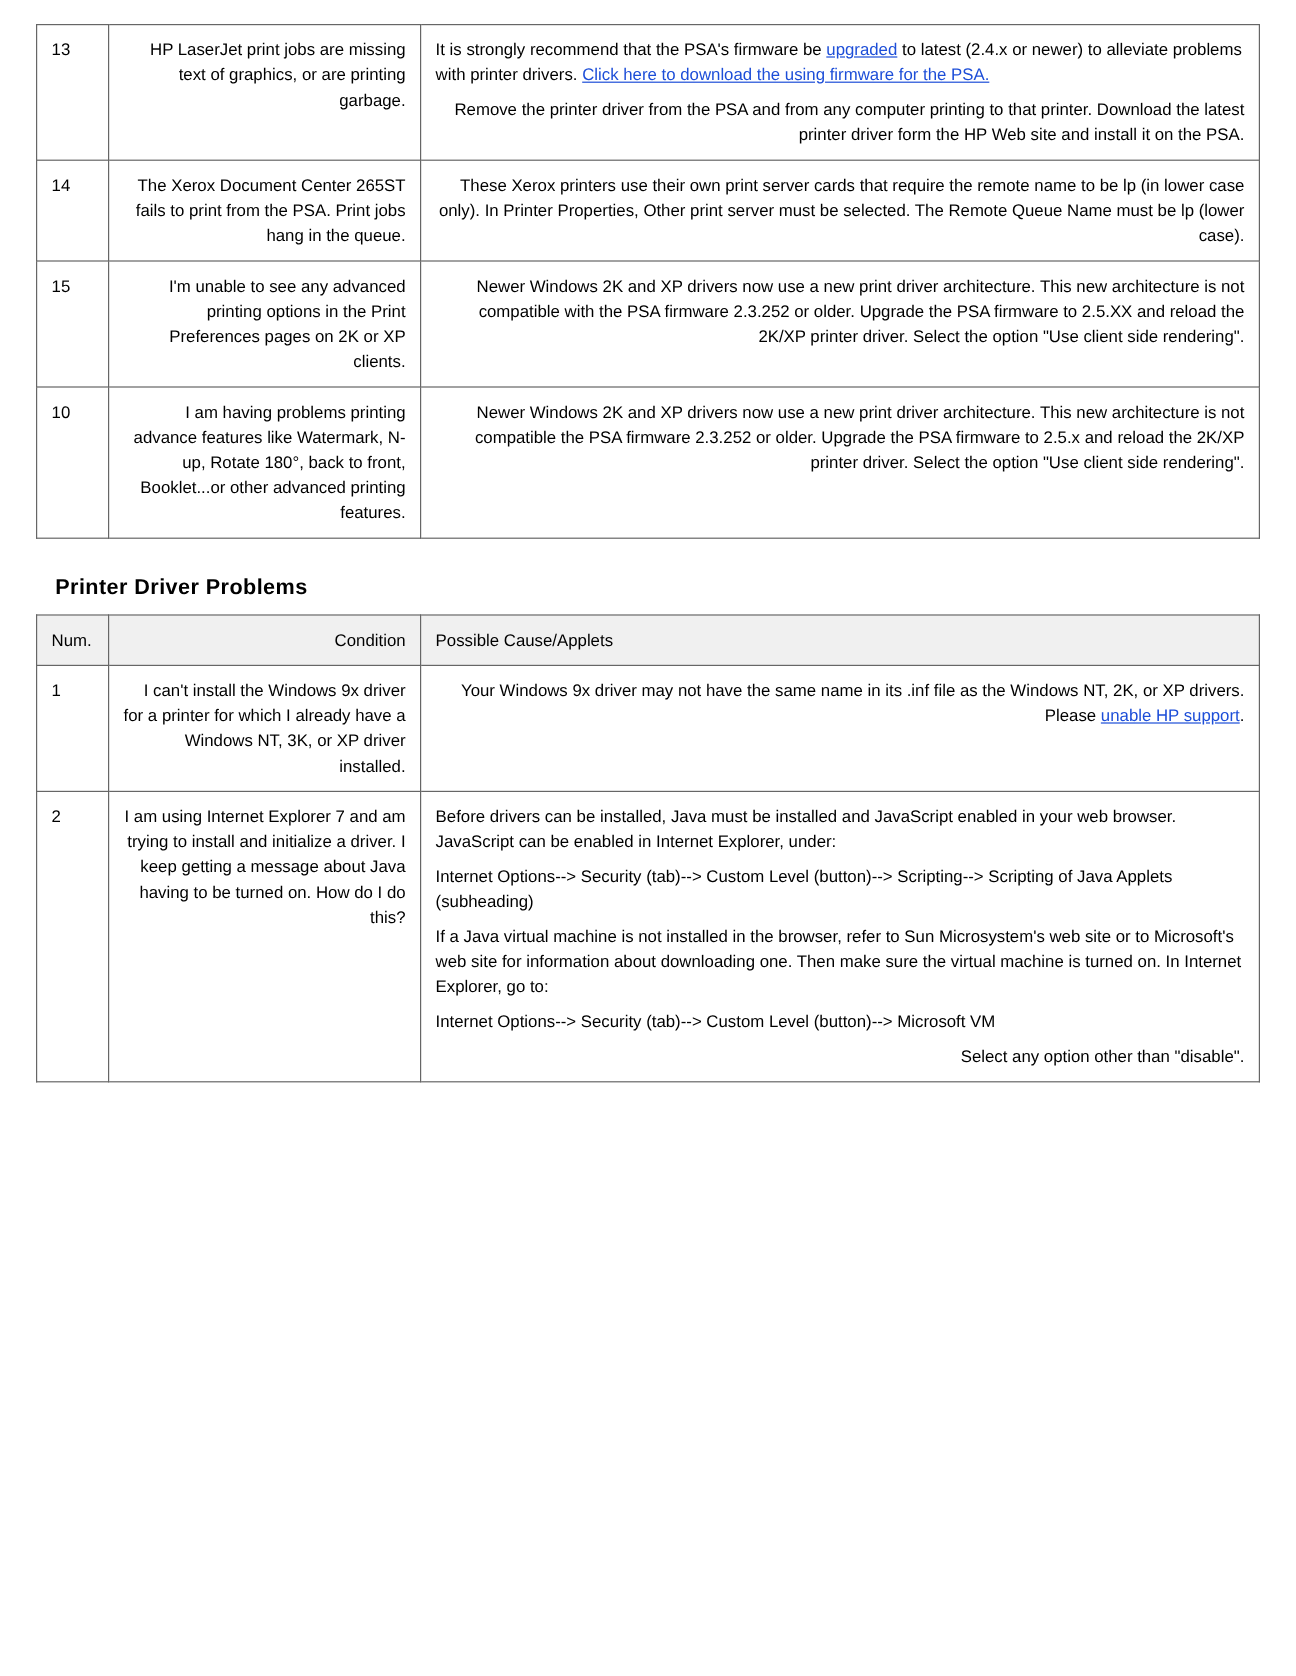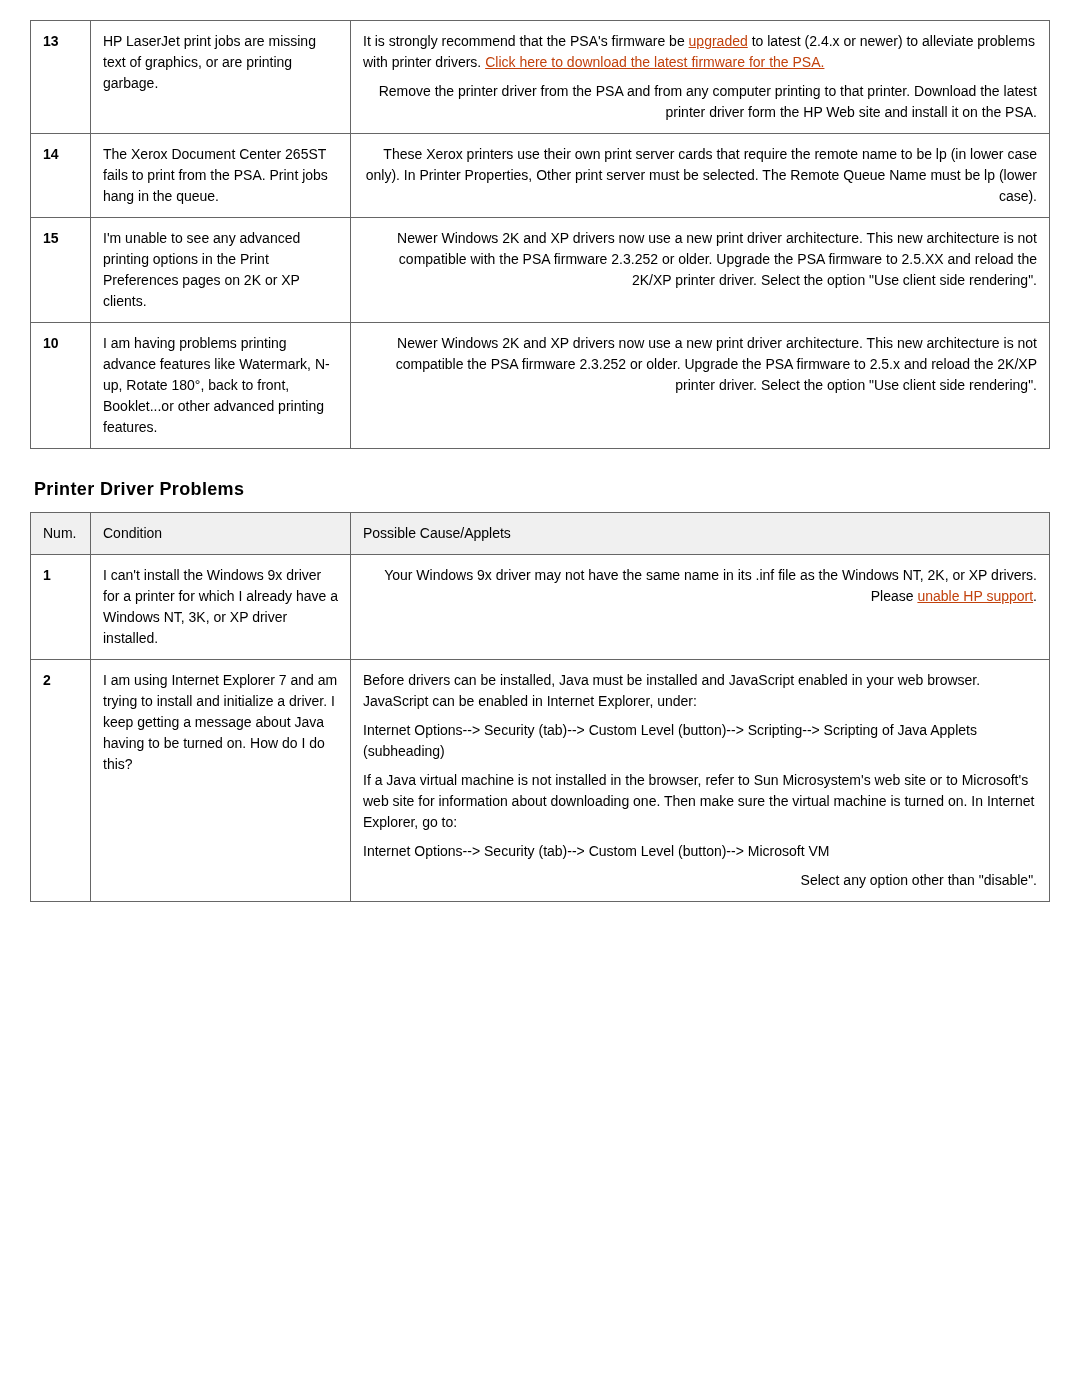--- a/index.html
+++ b/index.html
@@ -20,61 +20,62 @@
       margin-bottom: 30px;
     }
     td, th {
       border: 1px solid #666;
       padding: 10px 12px;
       vertical-align: top;
       line-height: 1.5;
     }
     .num-col {
       width: 60px;
-      font-weight: bold;
+      font-weight: normal;
     }
     .condition-col {
       width: 260px;
+      text-align: right;
     }
     .solution-col {
       width: auto;
     }
     .header-row td {
       background: #f0f0f0;
       font-weight: normal;
       padding-left: 12px;
     }
     h2 {
       font-size: 18px;
       font-weight: bold;
-      margin: 20px 0 12px 4px;
+      margin: 20px 0 12px 16px;
       letter-spacing: 0.02em;
     }
     a {
-      color: #c2410c;
+      color: #1d4ed8;
       text-decoration: underline;
     }
     p {
       margin-bottom: 8px;
     }
     p:last-child {
       margin-bottom: 0;
       text-align: right;
     }
   </style>
 </head>
 <body>
 
 <table>
   <tbody id="top-table-body">
   <tr>
       <td class="num-col">13</td>
       <td class="condition-col">HP LaserJet print jobs are missing text of graphics, or are printing garbage.</td>
       <td class="solution-col">
-          <p>It is strongly recommend that the PSA's firmware be <a href="#">upgraded</a> to latest (2.4.x or newer) to alleviate problems with printer drivers. <a href="#">Click here to download the latest firmware for the PSA.</a></p>
+          <p>It is strongly recommend that the PSA's firmware be <a href="#">upgraded</a> to latest (2.4.x or newer) to alleviate problems with printer drivers. <a href="#">Click here to download the using firmware for the PSA.</a></p>
           <p>Remove the printer driver from the PSA and from any computer printing to that printer. Download the latest printer driver form the HP Web site and install it on the PSA.</p>
         </td>
     </tr>
       <tr>
       <td class="num-col">14</td>
       <td class="condition-col">The Xerox Document Center 265ST fails to print from the PSA. Print jobs hang in the queue.</td>
       <td class="solution-col">
           <p>These Xerox printers use their own print server cards that require the remote name to be lp (in lower case only). In Printer Properties, Other print server must be selected. The Remote Queue Name must be lp (lower case).</p>
         </td>
     </tr>

